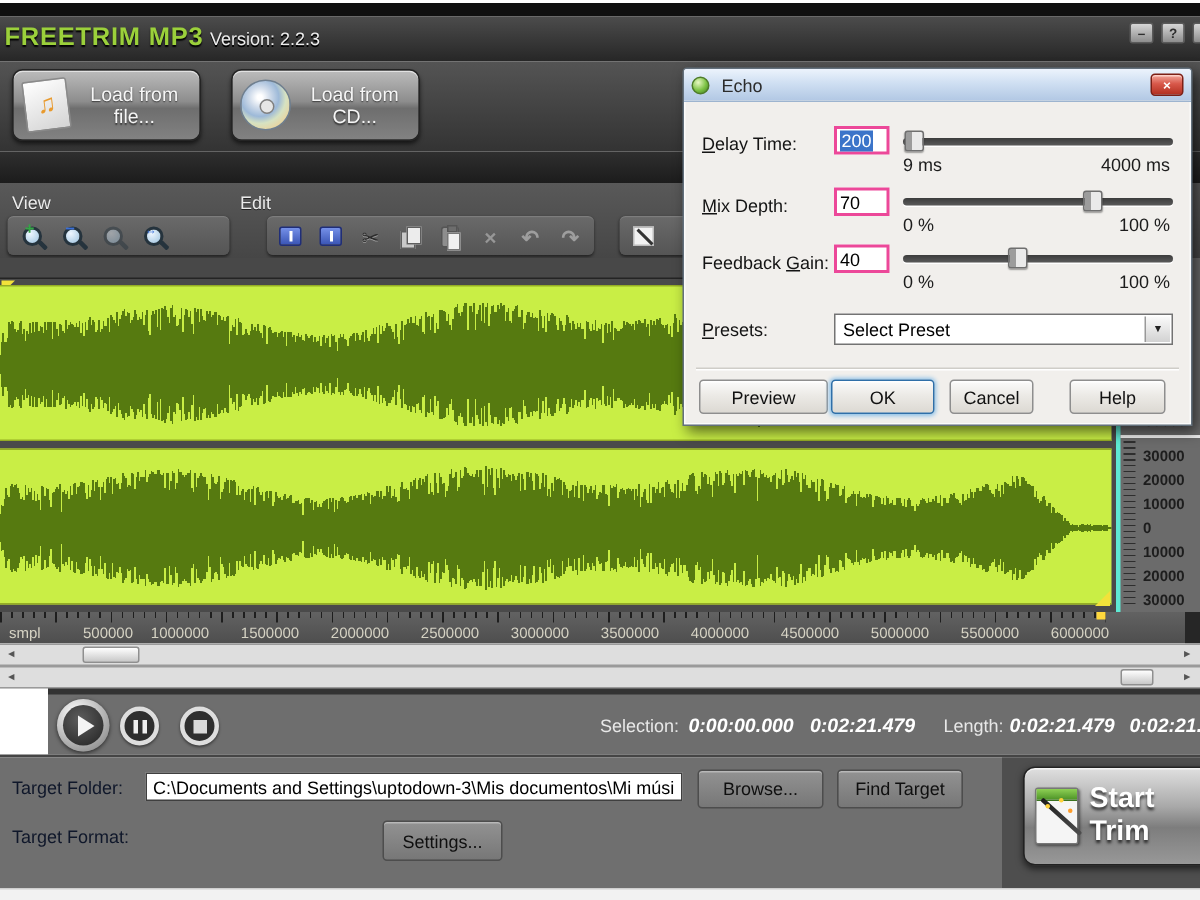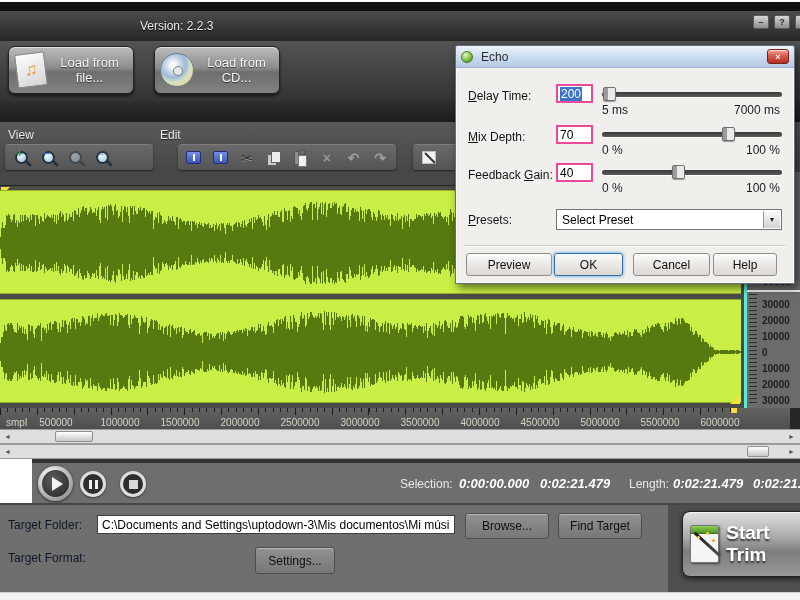--- a/index.html
+++ b/index.html
@@ -120,20 +120,21 @@
   .dbtn.focus{border-color:#2f6fa8;box-shadow:0 0 3px 1px #8bc0e8,inset 0 1px 0 #fff;}
 </style>
 </head>
 <body>
 
 <div id="screen">
 
   <div class="top-black"></div>
 
   <div class="logo-bar">
+    <span class="logo">FREETRIM MP3</span>
     <span class="version">Version: 2.2.3</span>
     <span class="winbtn" style="left:753px">–</span>
     <span class="winbtn" style="left:774px">?</span>
     <span class="winbtn" style="left:795px">×</span>
   </div>
 
   <div class="loadrow">
     <div class="loadbtn" style="left:8px">
       <span class="note-icon">
           <i style="font-style:normal">♫</i>
@@ -242,21 +243,21 @@
     </div>
     <div class="tri br"></div>
   </div>
 
   <div class="ruler">
     <div class="rticks a"></div>
     <div class="rticks b"></div>
     <span class="endmark"></span>
     <span class="runit">smpl</span>
     <div id="ruler-labels">
-        <span class="rlabel" style="left: 56px;">500000</span>
+        <span class="rlabel" style="left: 72px;">500000</span>
         <span class="rlabel" style="left: 120px;">1000000</span>
         <span class="rlabel" style="left: 180px;">1500000</span>
         <span class="rlabel" style="left: 240px;">2000000</span>
         <span class="rlabel" style="left: 300px;">2500000</span>
         <span class="rlabel" style="left: 360px;">3000000</span>
         <span class="rlabel" style="left: 420px;">3500000</span>
         <span class="rlabel" style="left: 480px;">4000000</span>
         <span class="rlabel" style="left: 540px;">4500000</span>
         <span class="rlabel" style="left: 600px;">5000000</span>
         <span class="rlabel" style="left: 660px;">5500000</span>
@@ -325,22 +326,22 @@
       <span class="dclose">
           <span>×</span>
         </span>
     </div>
 
     <span class="dlabel" style="top:43px"><u>D</u><span>elay Time:</span></span>
     <span class="dinput" style="top:38px"><span class="selval">200</span></span>
     <div class="track" style="top:46px">
         <span class="thumb" style="left:4%"></span>
       </div>
-    <span class="dmin" style="top:57px">5 ms</span>
-    <span class="dmax" style="top:57px">7000 ms</span>
+    <span class="dmin" style="top:57px">9 ms</span>
+    <span class="dmax" style="top:57px">4000 ms</span>
 
     <span class="dlabel" style="top:84px"><u>M</u><span>ix Depth:</span></span>
     <span class="dinput" style="top:79px"><span>70</span></span>
     <div class="track" style="top:86px">
         <span class="thumb" style="left:70%"></span>
       </div>
     <span class="dmin" style="top:97px">0 %</span>
     <span class="dmax" style="top:97px">100 %</span>
 
     <span class="dlabel" style="top:122px"><span>Feedback </span><u>G</u><span>ain:</span></span>
@@ -354,17 +355,17 @@
     <span class="dlabel" style="top:167px"><u>P</u><span>resets:</span></span>
     <div class="dselect">
       <span>Select Preset</span>
       <span class="dsarrow">▼</span>
     </div>
 
     <div class="ddivider"></div>
 
     <div class="dbtn" style="left:10px;width:86px">Preview</div>
     <div class="dbtn focus" style="left:98px;width:69px">OK</div>
-    <div class="dbtn" style="left:177px;width:77px">Cancel</div>
+    <div class="dbtn" style="left:177px;width:56px">Cancel</div>
     <div class="dbtn" style="left:257px;width:64px">Help</div>
   </div>
 
 </div>
 
 </body></html>

